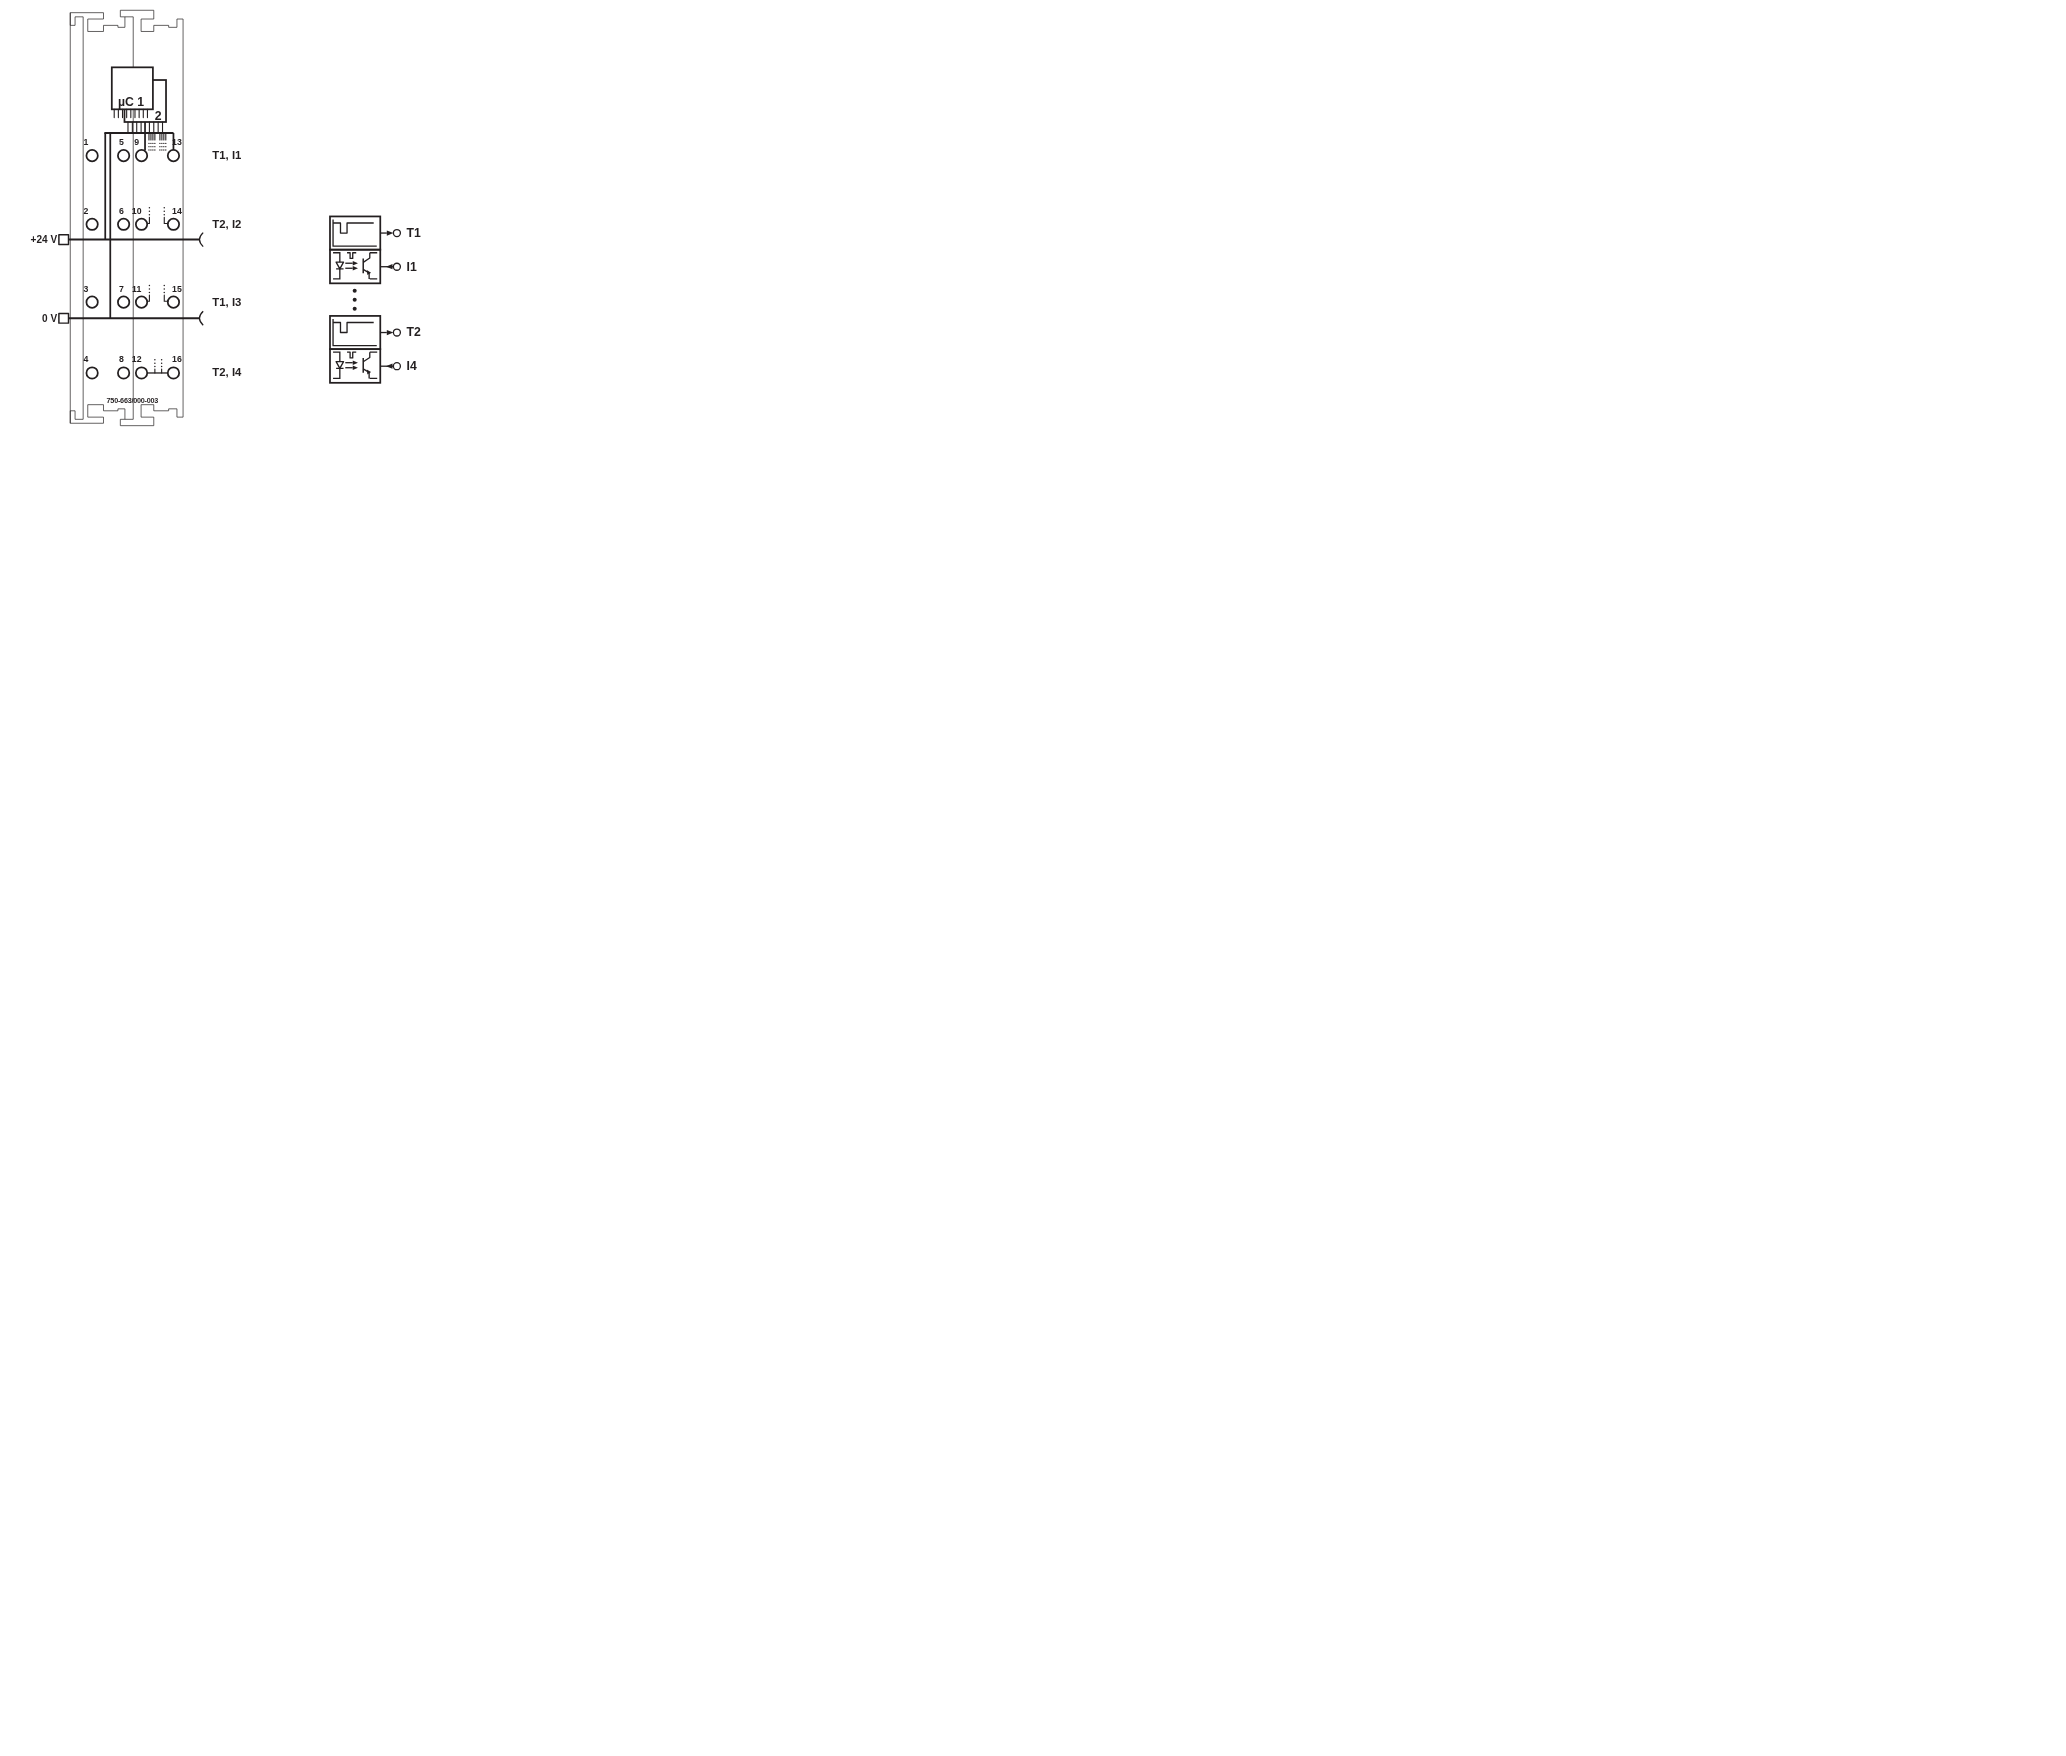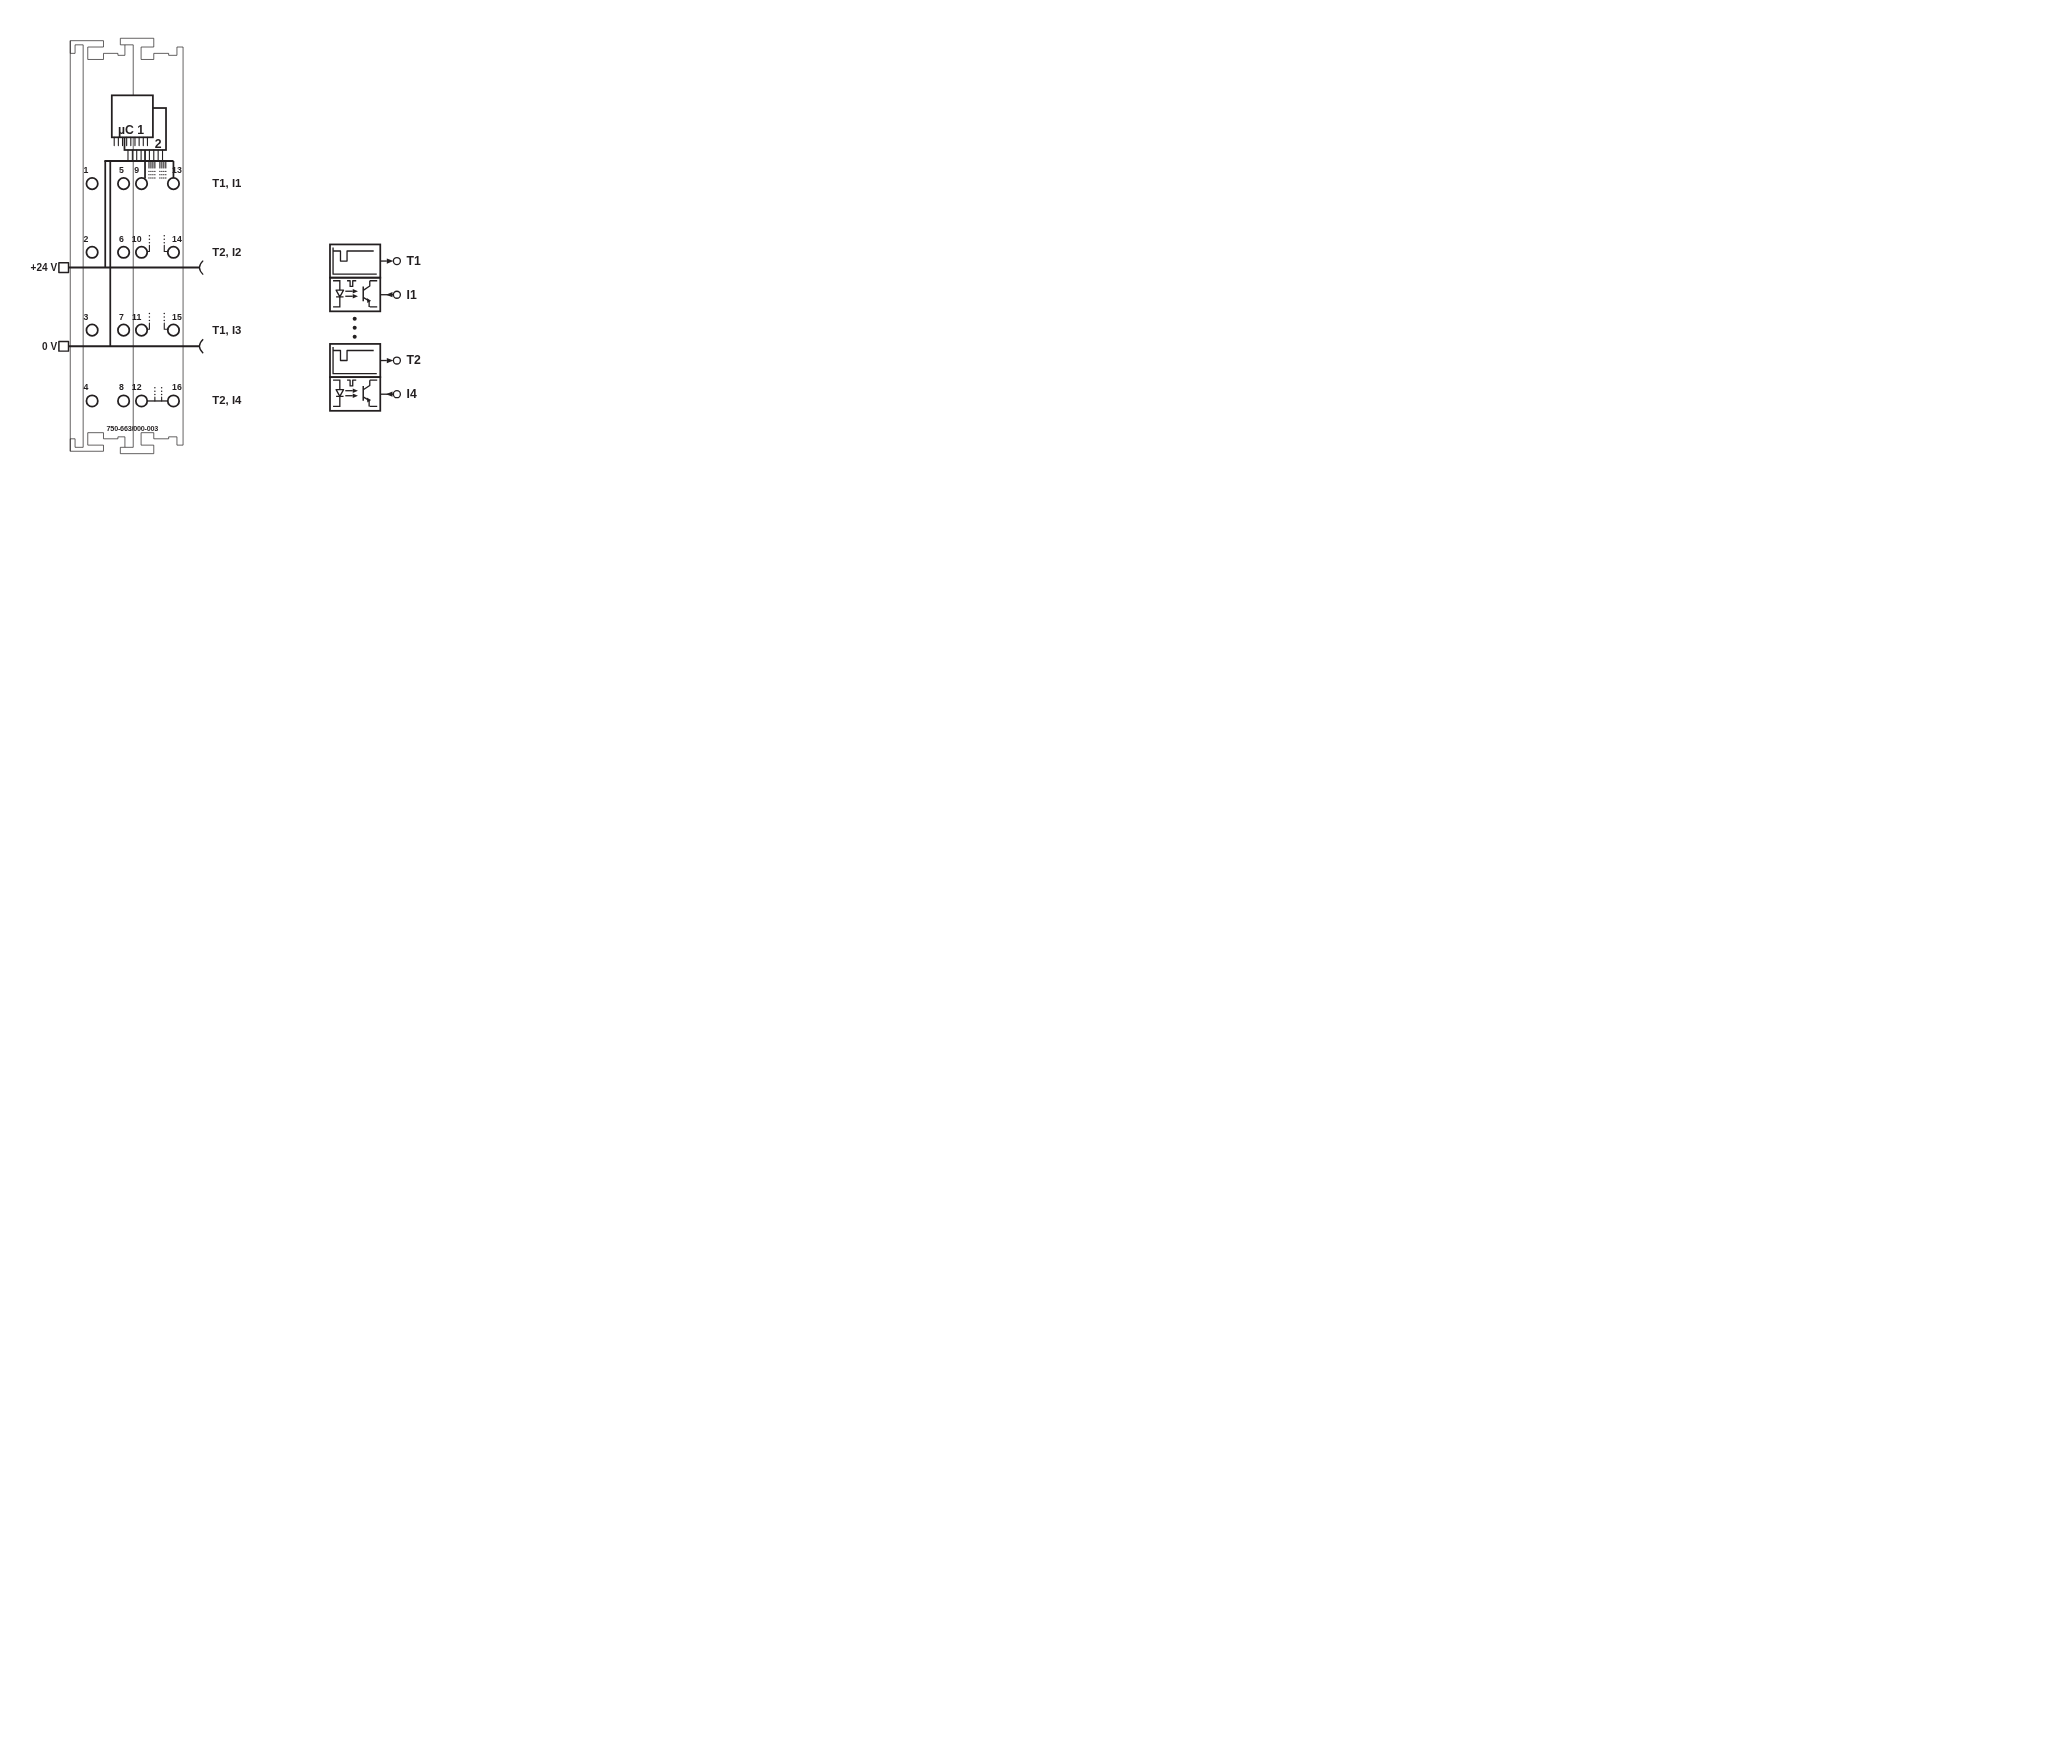--- a/index.html
+++ b/index.html
@@ -1,16 +1,16 @@
 <!DOCTYPE html>
 <html style="font-size:7px"><head>
 <meta charset="utf-8">
 <style>
   html,body{margin:0;padding:0;background:#ffffff;}
-  .stage{width:517px;height:439px;background:#ffffff;margin-top:28px;}
+  .stage{width:517px;height:439px;background:#ffffff;}
   svg{display:block;font-family:"Liberation Sans",sans-serif;}
   .ink{stroke:#231f20;fill:none;}
   .thin{stroke-width:1.6;}
   .med{stroke-width:2.5;stroke-linecap:round;}
   .thick{stroke-width:4;}
   .bus{stroke-width:4.6;}
   .sym{stroke-width:3;stroke-linejoin:round;}
   .sym2{stroke-width:3.4;stroke-linejoin:round;}
   .dotfill{fill:#231f20;stroke:none;}
   .boxfill{fill:#ffffff;stroke:#231f20;}

